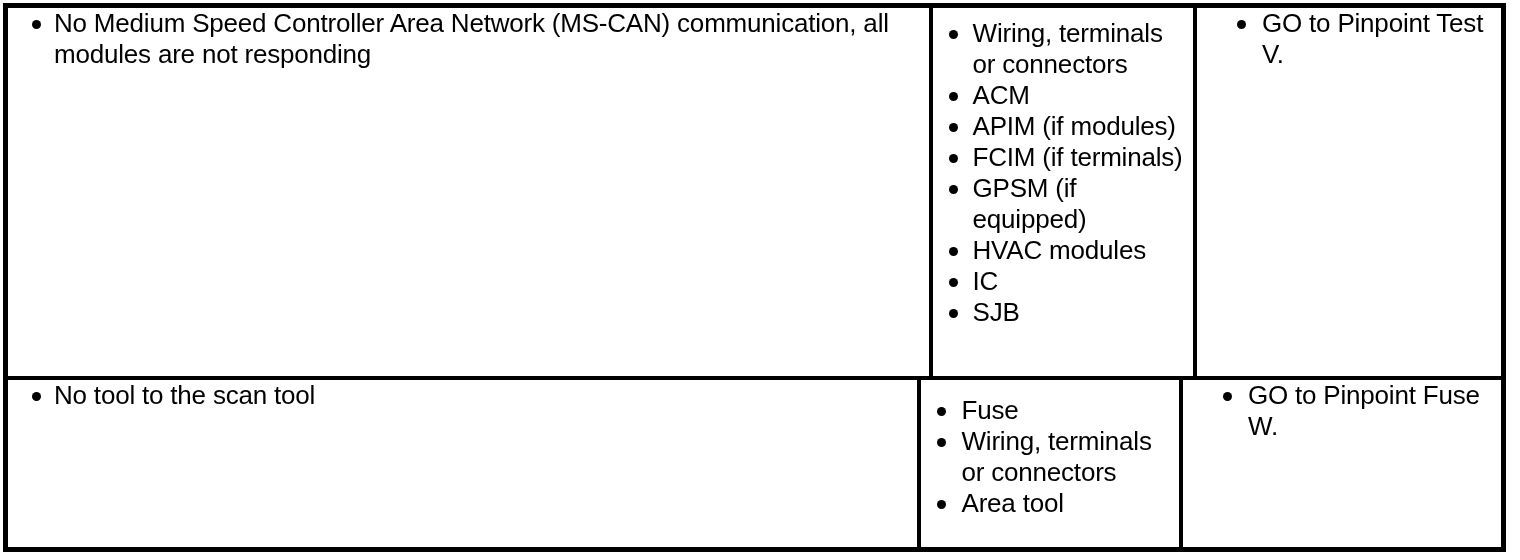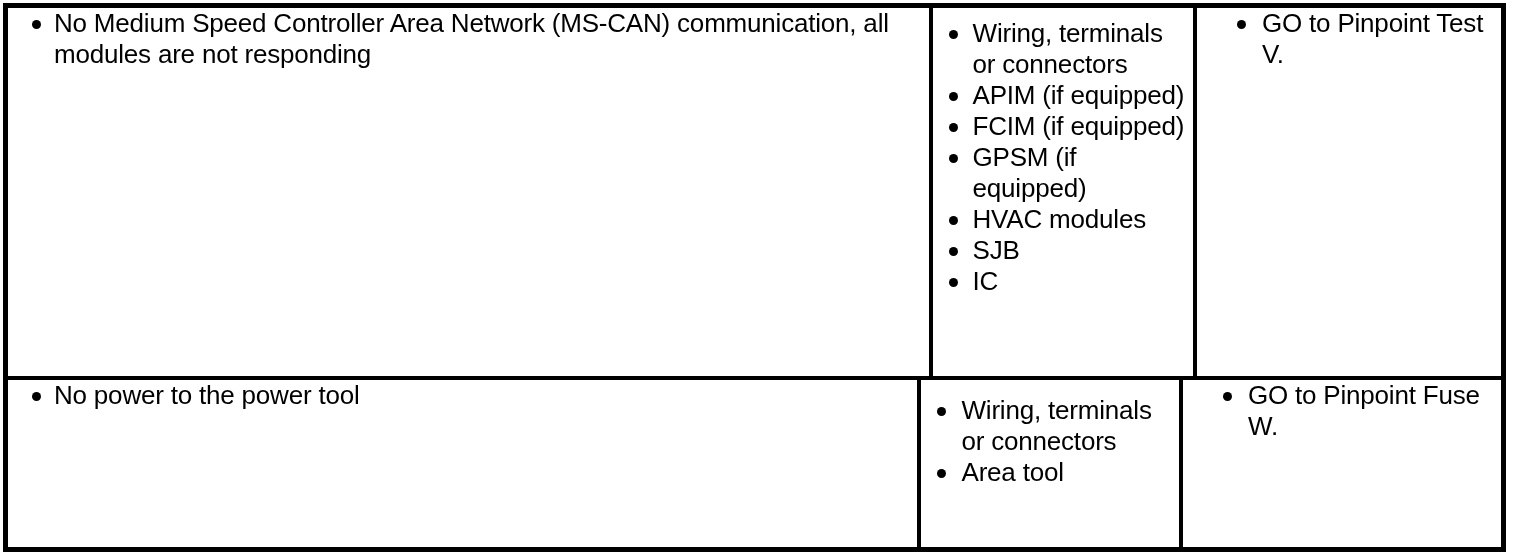--- a/index.html
+++ b/index.html
@@ -115,47 +115,49 @@
 
     <div class="cell cell-symptom">
       <ul class="bullets wide">
         <li>No Medium Speed Controller Area Network (MS-CAN) communication, all modules are not responding</li>
       </ul>
     </div>
 
     <div class="cell cell-sources sources-first">
       <ul class="bullets">
         <li>Wiring, terminals or connectors</li>
-        <li>APIM (if equipped)</li>
-        <li>FCIM (if equipped)</li>
+        <li>ACM</li>
+        <li>APIM (if modules)</li>
+        <li>FCIM (if terminals)</li>
         <li>GPSM (if equipped)</li>
         <li>HVAC modules</li>
+        <li>IC</li>
         <li>SJB</li>
-        <li>IC</li>
       </ul>
     </div>
 
     <div class="cell cell-action">
       <ul class="bullets">
         <li>GO to Pinpoint Test V.</li>
       </ul>
     </div>
 
   </div>
 
   <div class="table-row row-second">
 
     <div class="cell cell-symptom">
       <ul class="bullets wide">
-        <li>No power to the power tool</li>
+        <li>No tool to the scan tool</li>
       </ul>
     </div>
 
     <div class="cell cell-sources sources-second">
       <ul class="bullets">
+        <li>Fuse</li>
         <li>Wiring, terminals or connectors</li>
         <li>Area tool</li>
       </ul>
     </div>
 
     <div class="cell cell-action">
       <ul class="bullets">
         <li>GO to Pinpoint Fuse W.</li>
       </ul>
     </div>

